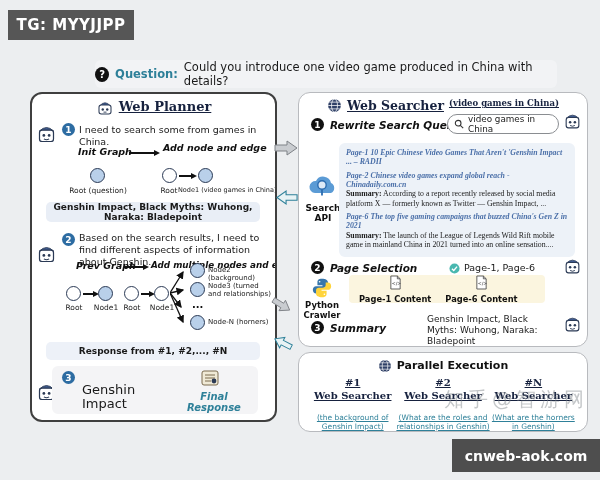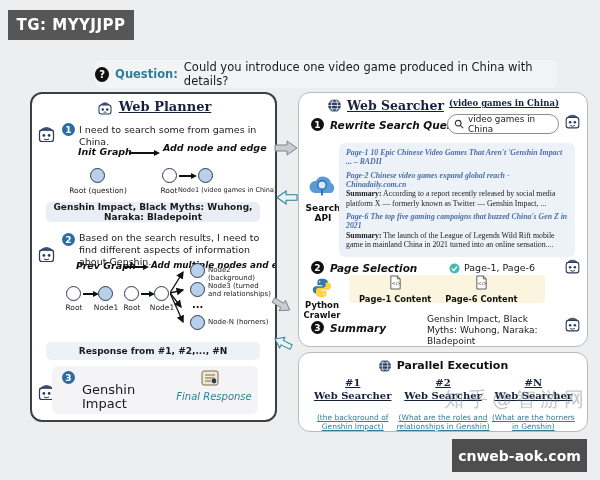--- a/index.html
+++ b/index.html
@@ -38,21 +38,21 @@
   .nfill{background:#b9d0ea;}
   .nopen{background:#fff;}
   .nlabel{position:absolute;font-size:7.5px;color:#222;text-align:center;line-height:1.15;}
   .harrow{position:absolute;height:1.5px;background:#111;}
   .harrow::after{content:"";position:absolute;right:-5px;top:-2.5px;
     border-left:6px solid #111;border-top:3px solid transparent;border-bottom:3px solid transparent;}
   .softbox{position:absolute;background:#e9eef6;border-radius:5px;display:flex;align-items:center;
     justify-content:center;text-align:center;font-size:9px;font-weight:600;color:#1a1a1a;}
   .graybox{position:absolute;background:#f4f4f6;border-radius:6px;}
   .mono-lines{position:absolute;font-size:13px;line-height:1.12;color:#1a1a1a;white-space:pre-line;}
-  .finallabel{position:absolute;font-style:italic;font-weight:normal;font-size:10px;color:#2e8099;text-align:center;}
+  .finallabel{position:absolute;font-style:italic;font-weight:bold;font-size:10px;color:#2e8099;text-align:center;}
   
   .sslabel{position:absolute;font-style:italic;font-weight:bold;font-size:10.5px;color:#111;}
   #searchbox{position:absolute;left:148px;top:21px;width:112px;height:20px;background:#fff;
     border:1px solid #8a8d91;border-radius:10px;display:flex;align-items:center;gap:4px;
     padding:0 6px;box-sizing:border-box;font-size:8.8px;}
   #results{position:absolute;left:40px;top:50px;width:236px;height:114px;background:#edf2f8;
     border-radius:6px;padding:5px 7px;box-sizing:border-box;display:flex;flex-direction:column;gap:4px;}
   .rtitle{font-family:"Liberation Serif", serif;font-style:italic;font-weight:bold;
     font-size:7.8px;line-height:1.2;color:#4a6fa8;}
   .rsum{font-family:"Liberation Serif", serif;font-size:7.8px;line-height:1.2;color:#1a1a1a;}
@@ -380,15 +380,15 @@
     <div class="pcol" style="width:84px;">
       <div class="cid">#N</div>
       <div class="cname">Web Searcher</div>
       <div class="cq">(What are the horners in Genshin)</div>
     </div>
   </div>
 </div>
 
 <div id="zhihu" class="abs">知乎@智游网</div>
 
-<div class="abs dark-badge" style="left:452px;top:439px;width:135px;height:33px;background:#4e4e4e;font-size:14px;font-weight:600;">
+<div class="abs dark-badge" style="left:452px;top:439px;width:148px;height:33px;background:#4e4e4e;font-size:14px;font-weight:600;">
   <span>cnweb-aok.com</span>
 </div>
 
 </body></html>

